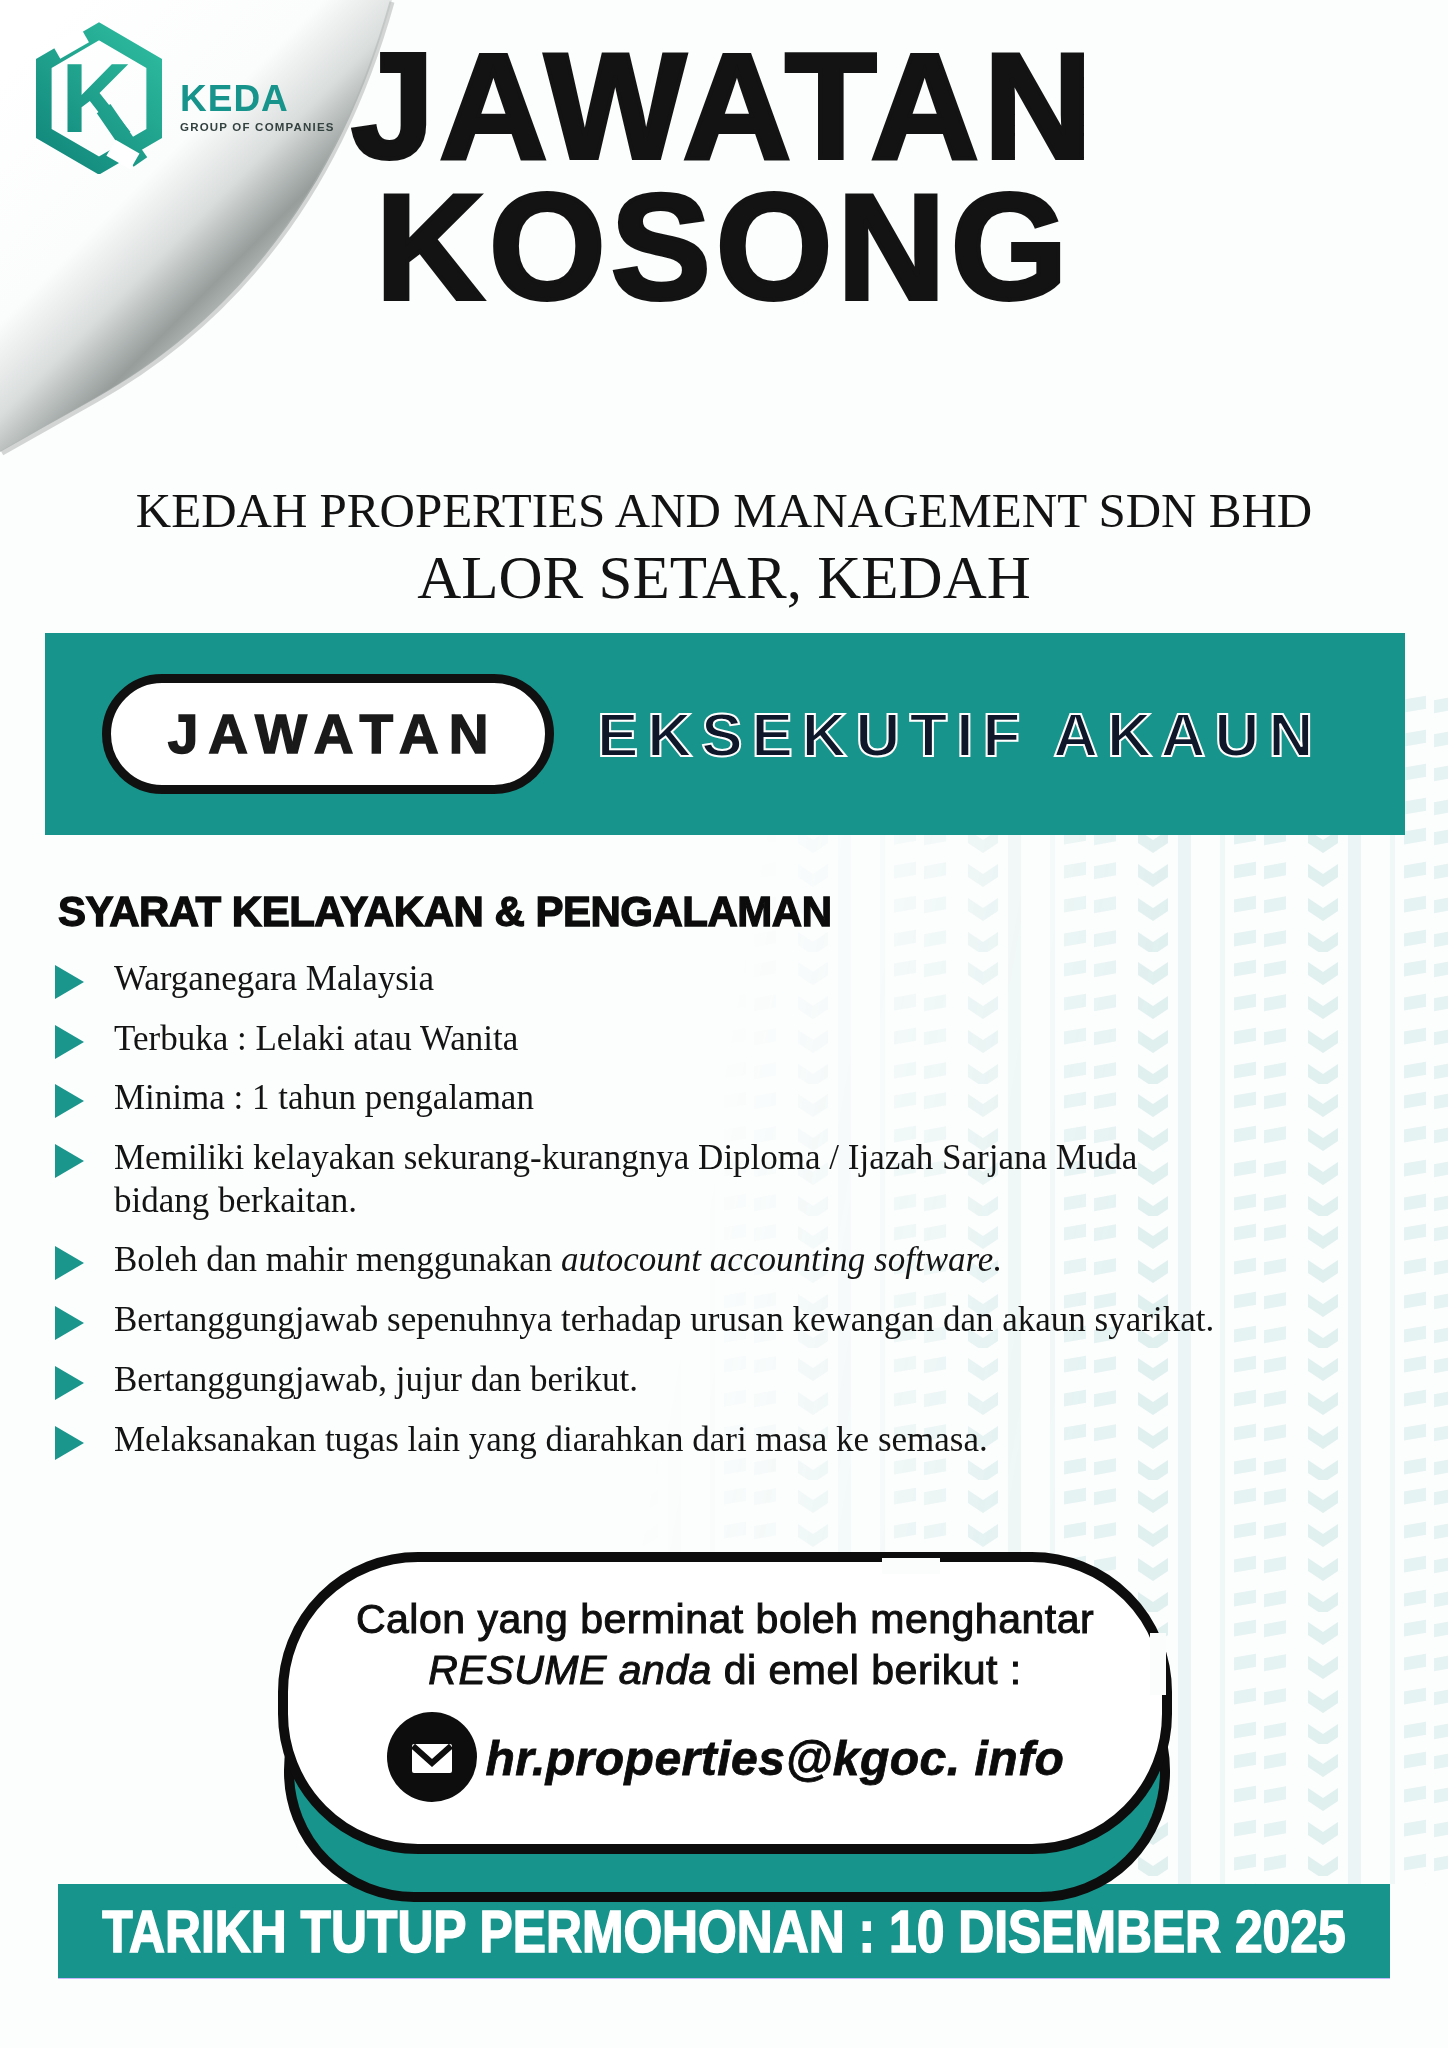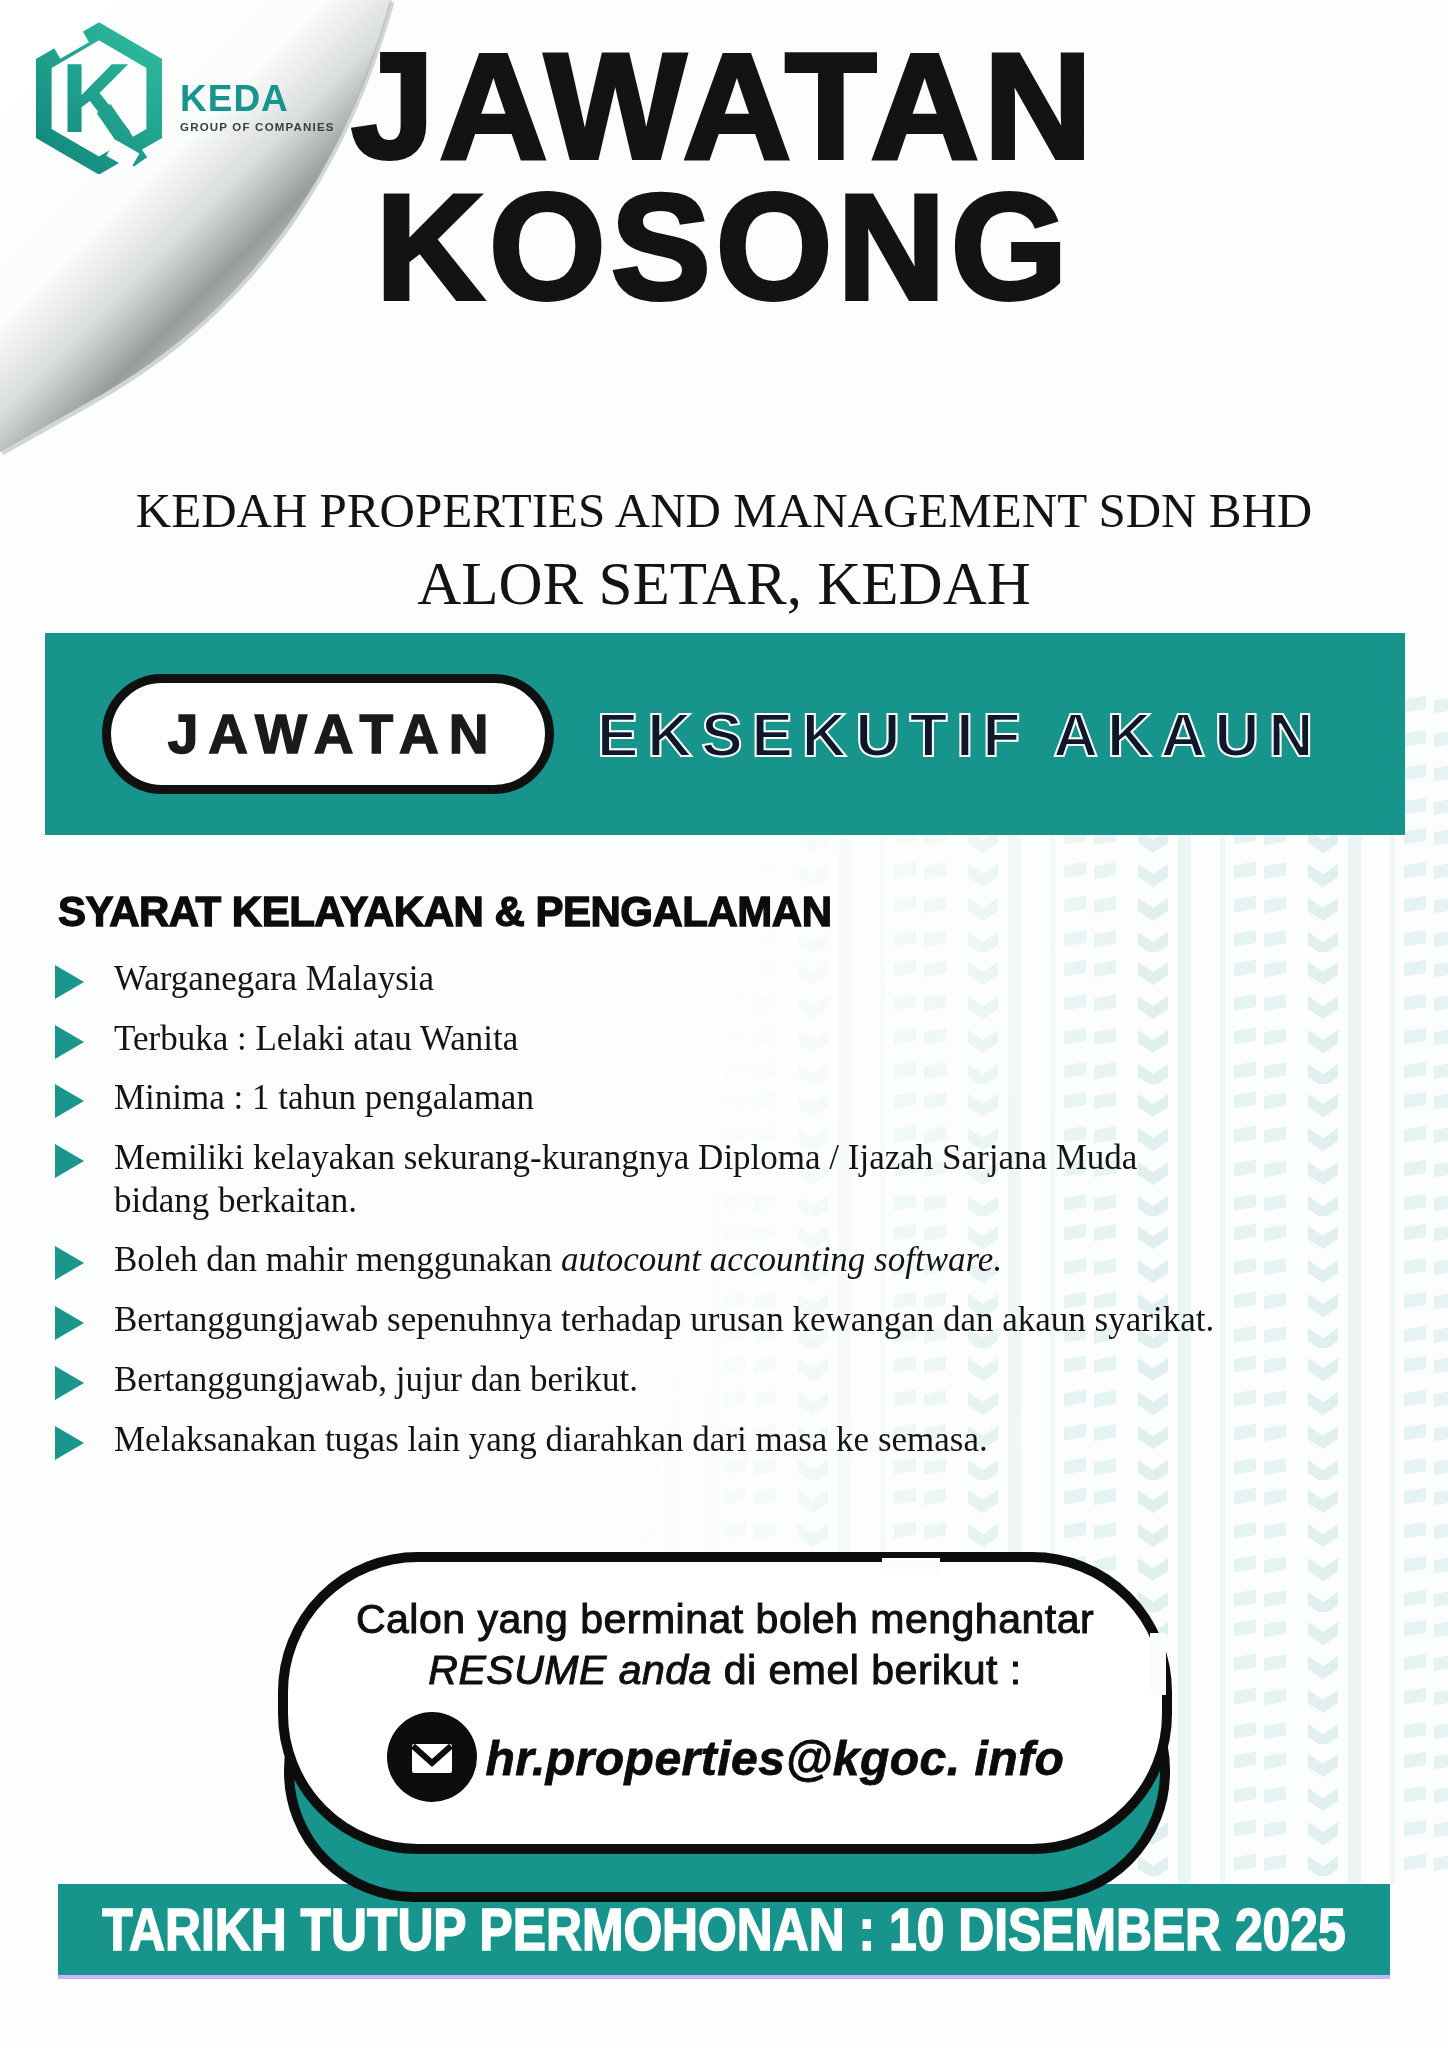--- a/index.html
+++ b/index.html
@@ -37,21 +37,21 @@
     position:absolute; top:36px; left:0; width:100%; text-align:center; z-index:2;
     font-weight:bold; font-size:150px; line-height:0.94; color:#131313;
     letter-spacing:5px; -webkit-text-stroke:4px #131313;
   }
   
   .company {
     position:absolute; top:482px; left:0; width:100%; text-align:center; z-index:2;
     font-family:"Liberation Serif", serif; color:#131313;
   }
   .company-name { font-size:49px; letter-spacing:0; }
-  .company-location { font-size:61px; margin-top:10px; letter-spacing:0; }
+  .company-location { font-size:61px; margin-top:4px; letter-spacing:0; }
   
   .pos-banner {
     position:absolute; left:45px; top:633px; width:1360px; height:202px; z-index:2;
     background:#17948b; display:flex; align-items:center;
   }
   .pos-pill {
     margin-left:57px; width:452px; height:120px; background:#ffffff;
     border:9px solid #101010; border-radius:64px;
     display:flex; align-items:center; justify-content:center;
   }
@@ -110,21 +110,21 @@
   .email-row {
     margin-top:14px; display:flex; align-items:center; justify-content:center; gap:8px;
   }
   .email-text {
     font-size:48px; font-weight:bold; font-style:italic; color:#0b0b0b;
     letter-spacing:0.5px; -webkit-text-stroke:0.8px #0b0b0b;
   }
   
   .footer-banner {
     position:absolute; left:58px; top:1884px; width:1332px; height:95px; z-index:2;
-    background:#17948b; border-bottom:4px solid #c4b5fd;
+    background:#17948b; border-bottom:1px solid #c4b5fd;
     display:flex; align-items:center; justify-content:center;
   }
   .footer-text {
     font-size:60px; font-weight:bold; color:#ffffff; white-space:nowrap;
     letter-spacing:0px; -webkit-text-stroke:1.6px #ffffff;
     transform:scaleX(0.83); transform-origin:center;
   }
 </style>
 </head>
 <body>

